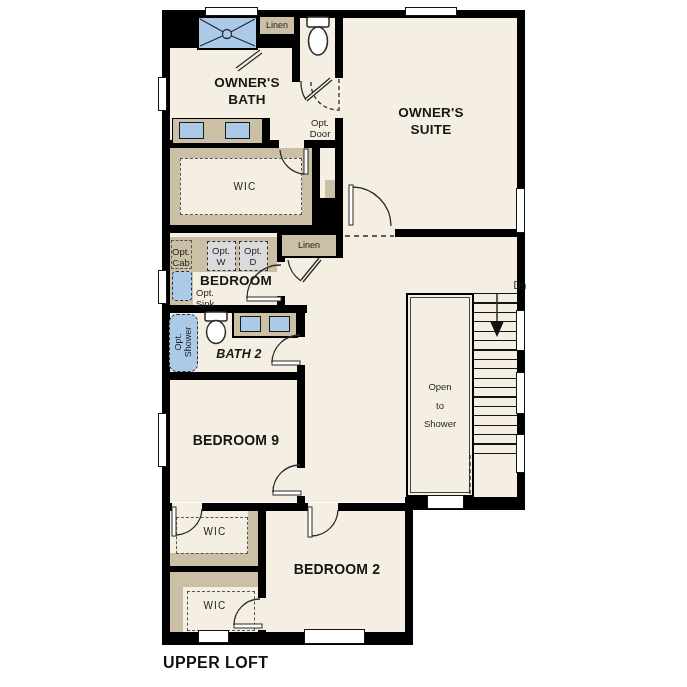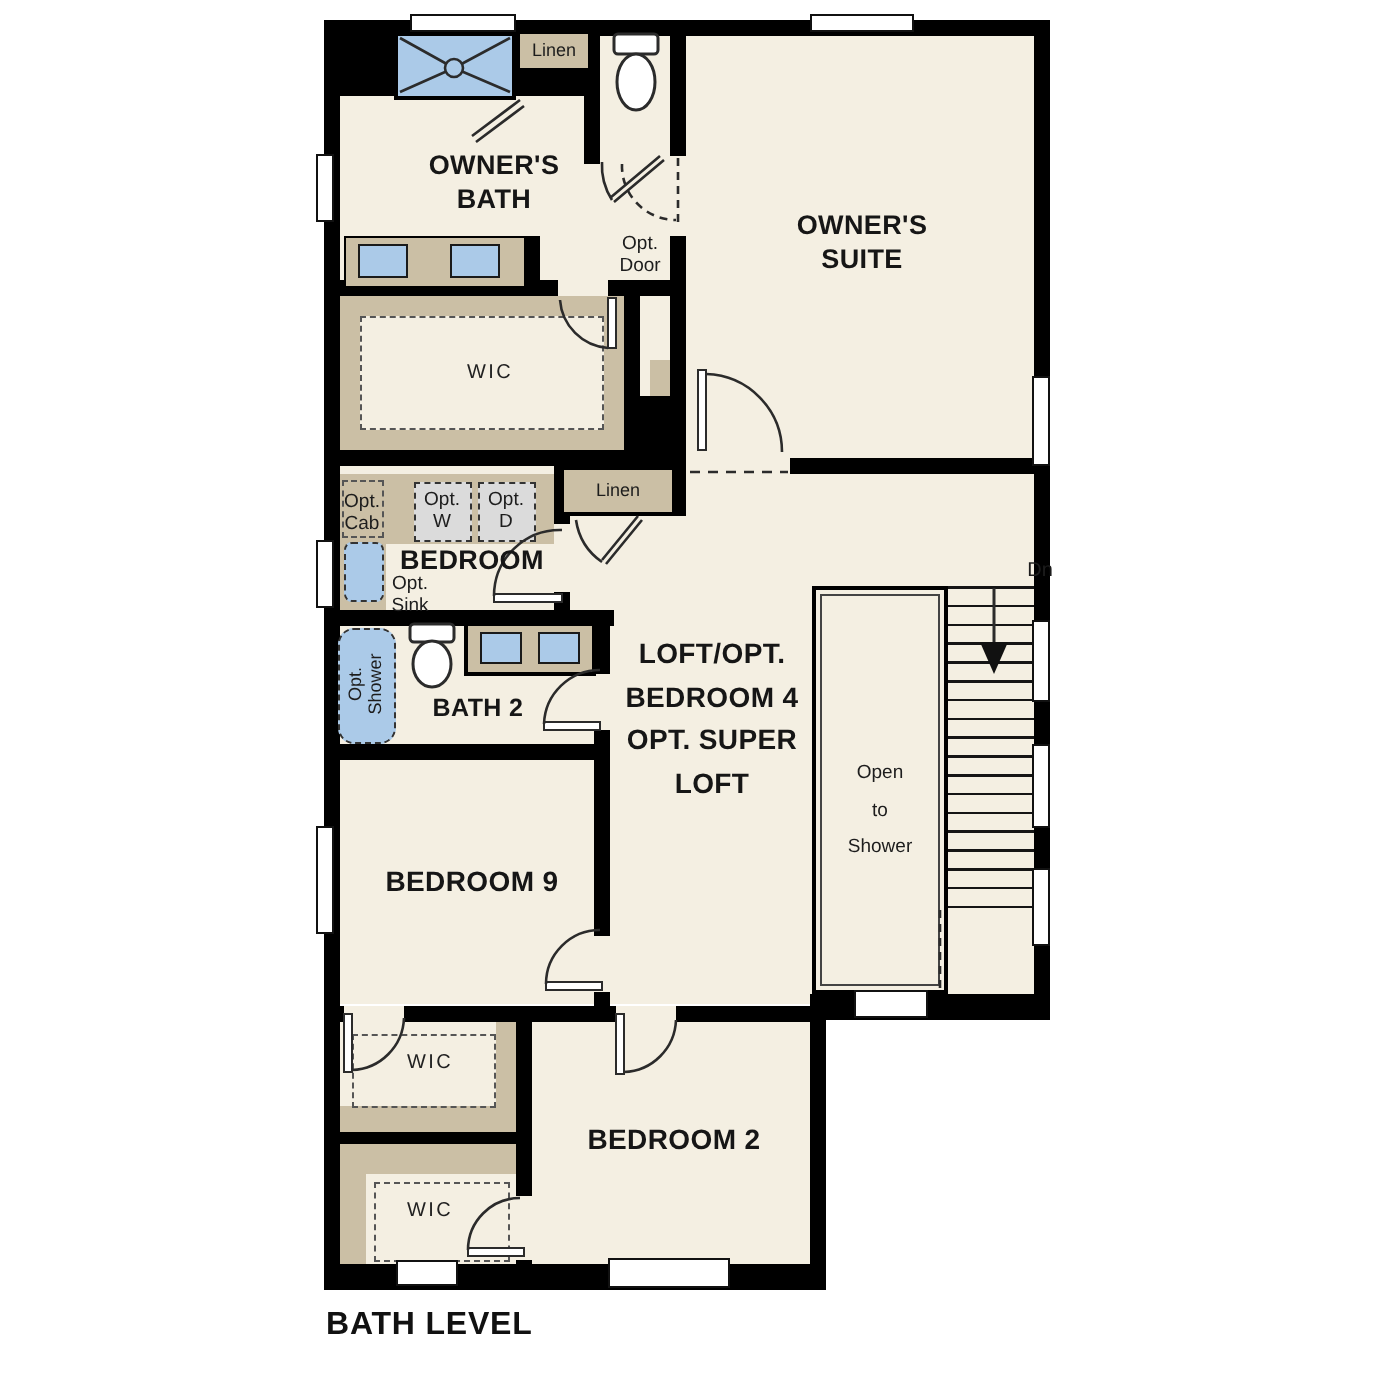--- a/index.html
+++ b/index.html
@@ -216,28 +216,24 @@
   <div class="lbl small" style="left:221px;top:256px;">Opt.
 W</div>
   <div class="lbl small" style="left:253px;top:256px;">Opt.
 D</div>
   <div class="lbl room" style="left:236px;top:281px;">BEDROOM</div>
   <div class="lbl small" style="left:205px;top:298px;">Opt.
 Sink</div>
   <div class="lbl tiny" style="left:309px;top:245px;">Linen</div>
   <div class="lbl tiny vert" style="left:183px;top:342px;">Opt.
 Shower</div>
-  <div class="lbl room" style="left:239px;top:355px;font-size:12.5px;">BATH 2</div>
-  <div class="lbl room lg loft-lbl" style="left:356px;top:360px;">LOFT/OPT.
-BEDROOM 4
-OPT. SUPER
-LOFT</div>
+  <div class="lbl room" style="left:239px;top:355px;font-size:12.5px;font-style:italic;">BATH 2</div>
   <div class="lbl small" style="left:500px;top:286px;font-size:10px;padding-left:40px;">Dn</div>
   <div class="lbl small otb-lbl" style="left:440px;top:406px;">Open
 to
 Shower</div>
   <div class="lbl room lg" style="left:236px;top:441px;">BEDROOM 9</div>
   <div class="lbl wictxt" style="left:215px;top:532px;">WIC</div>
   <div class="lbl wictxt" style="left:215px;top:606px;">WIC</div>
   <div class="lbl room lg" style="left:337px;top:570px;">BEDROOM 2</div>
-  <div class="title" style="left:163px;top:654px;">BATH LEVEL</div>
+  <div class="title" style="left:163px;top:654px;">UPPER LOFT</div>
 
 </div>
 
 </body></html>

